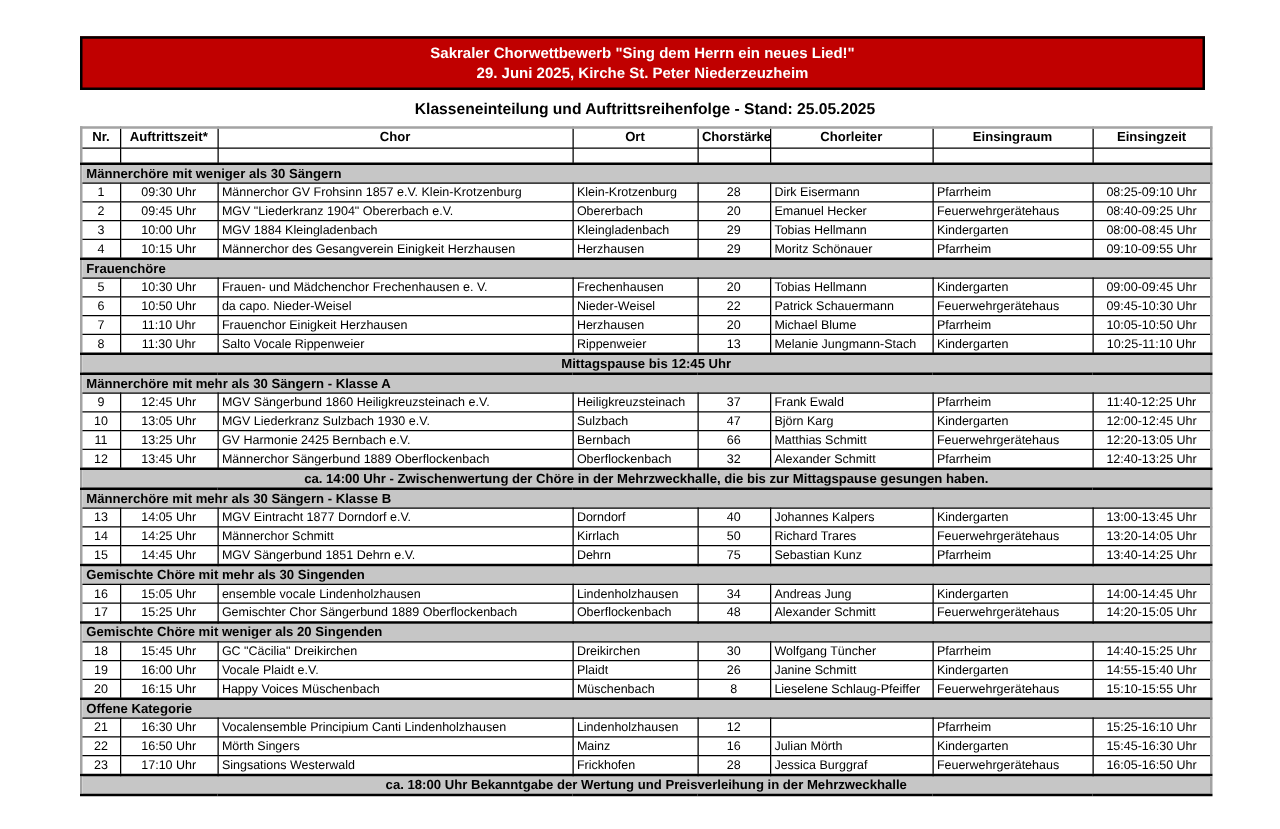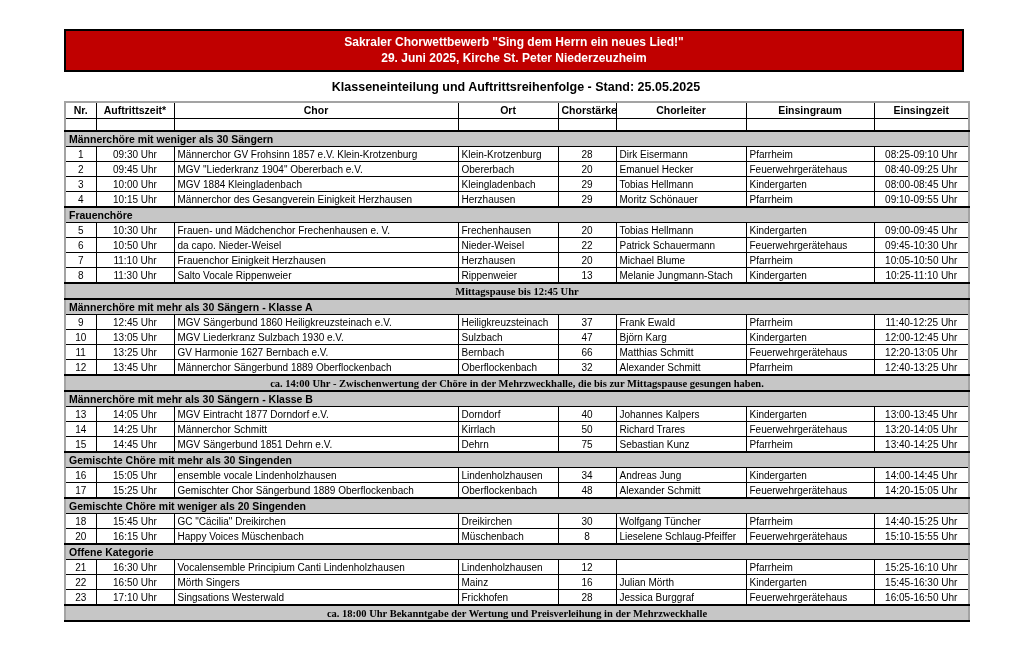--- a/index.html
+++ b/index.html
@@ -18,21 +18,21 @@
   table.sched{position:absolute;left:64px;top:101px;width:904px;
               border-collapse:collapse;table-layout:fixed;
               border:2px solid #a3a3a3;}
   .sched th,.sched td{border:1px solid #000;padding:0 3px;height:14px;
               line-height:13px;font-size:10px;overflow:hidden;white-space:nowrap;}
   .sched th{font-size:10.5px;font-weight:bold;text-align:center;height:15px;}
   .sched thead tr.blank td{height:11px;}
   tr.section td{background:var(--gray,#C6C6C6);font-weight:bold;text-align:left;
                 border-top:2px solid #000;font-size:10.5px;}
   tr.notice td{background:var(--gray,#C6C6C6);font-weight:bold;text-align:center;
-               border-top:2px solid #000;border-bottom:2px solid #000;font-size:10.5px;font-family:Liberation Serif, serif;}
+               border-top:2px solid #000;border-bottom:2px solid #000;font-size:10.5px;}
   td.al-c{text-align:center;}
   td.al-l{text-align:left;}
 
   .footnote{position:absolute;left:66px;top:641px;width:940px;font-size:10.5px;margin-top:44px;}
 </style>
 </head>
 <body>
 
 <div class="doc">
 
@@ -185,21 +185,21 @@
           <td class="al-l">MGV Liederkranz Sulzbach 1930 e.V.</td>
           <td class="al-l">Sulzbach</td>
           <td class="al-c">47</td>
           <td class="al-l">Björn Karg</td>
           <td class="al-l">Kindergarten</td>
           <td class="al-c">12:00-12:45 Uhr</td>
         </tr>
         <tr>
           <td class="al-c">11</td>
           <td class="al-c">13:25 Uhr</td>
-          <td class="al-l">GV Harmonie 1627 Bernbach e.V.</td>
+          <td class="al-l">GV Harmonie 2425 Bernbach e.V.</td>
           <td class="al-l">Bernbach</td>
           <td class="al-c">66</td>
           <td class="al-l">Matthias Schmitt</td>
           <td class="al-l">Feuerwehrgerätehaus</td>
           <td class="al-c">12:20-13:05 Uhr</td>
         </tr>
         <tr>
           <td class="al-c">12</td>
           <td class="al-c">13:45 Uhr</td>
           <td class="al-l">Männerchor Sängerbund 1889 Oberflockenbach</td>
@@ -275,20 +275,30 @@
           <td class="al-c">18</td>
           <td class="al-c">15:45 Uhr</td>
           <td class="al-l">GC "Cäcilia" Dreikirchen</td>
           <td class="al-l">Dreikirchen</td>
           <td class="al-c">30</td>
           <td class="al-l">Wolfgang Tüncher</td>
           <td class="al-l">Pfarrheim</td>
           <td class="al-c">14:40-15:25 Uhr</td>
         </tr>
         <tr>
+          <td class="al-c">19</td>
+          <td class="al-c">16:00 Uhr</td>
+          <td class="al-l">Vocale Plaidt e.V.</td>
+          <td class="al-l">Plaidt</td>
+          <td class="al-c">26</td>
+          <td class="al-l">Janine Schmitt</td>
+          <td class="al-l">Kindergarten</td>
+          <td class="al-c">14:55-15:40 Uhr</td>
+        </tr>
+        <tr>
           <td class="al-c">20</td>
           <td class="al-c">16:15 Uhr</td>
           <td class="al-l">Happy Voices Müschenbach</td>
           <td class="al-l">Müschenbach</td>
           <td class="al-c">8</td>
           <td class="al-l">Lieselene Schlaug-Pfeiffer</td>
           <td class="al-l">Feuerwehrgerätehaus</td>
           <td class="al-c">15:10-15:55 Uhr</td>
         </tr>
         <tr class="section">

